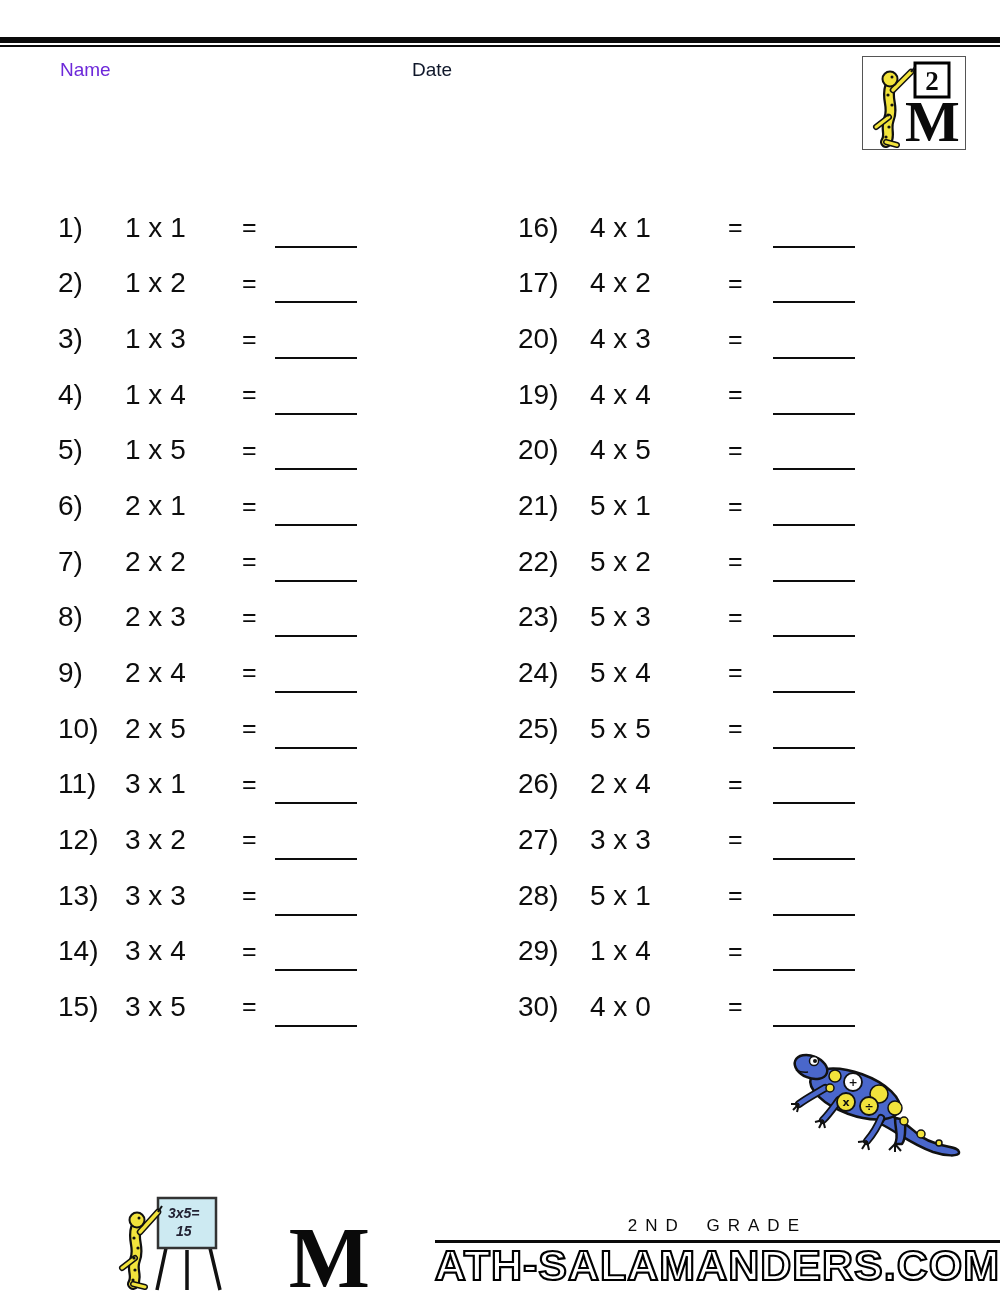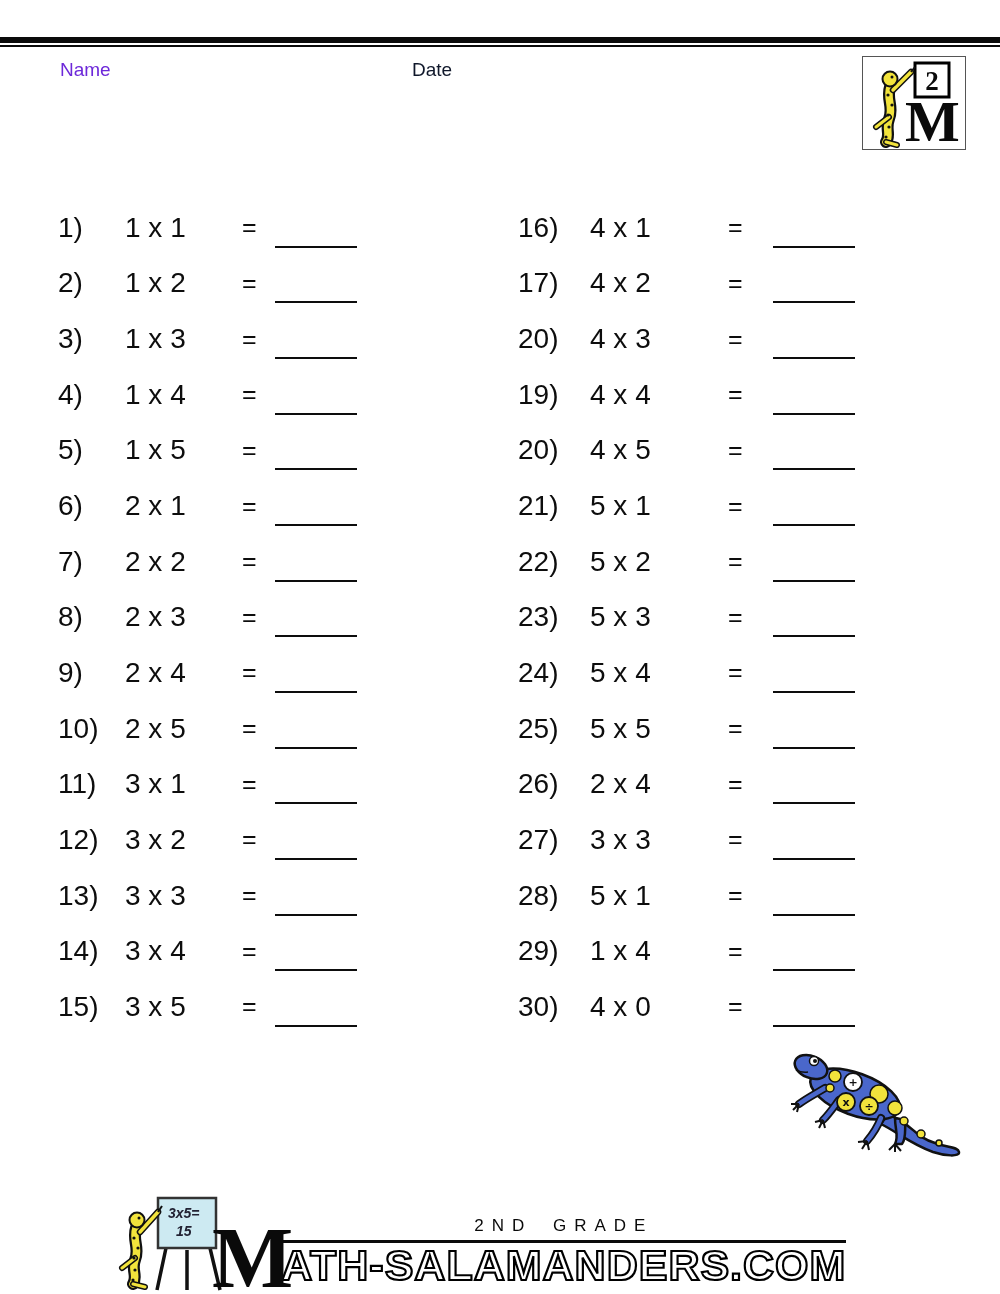--- a/index.html
+++ b/index.html
@@ -65,21 +65,21 @@
   .question{
     position:absolute;left:58px;top:1062px;
     font-size:26px;font-style:italic;color:#0d0d0d;
   }
   .q-label{text-decoration:underline;margin-right:10px;}
 
   .lizard{position:absolute;left:783px;top:1042px;}
 
   .footer{
     position:absolute;left:0;right:0;top:1190px;height:104px;
-    display:flex;justify-content:flex-start;align-items:flex-end;
+    display:flex;justify-content:space-between;align-items:flex-end;
     padding-left:112px;
   }
   .footer-svg{flex:0 0 auto;}
   .big-m{
     font-family:"Liberation Serif",serif;font-weight:700;
     font-size:86px;line-height:.78;color:#0a0a0a;
     margin:0 -12px 2px -18px;z-index:2;
   }
   .text-col{display:flex;flex-direction:column;margin-bottom:6px;}
   .grade-row{

